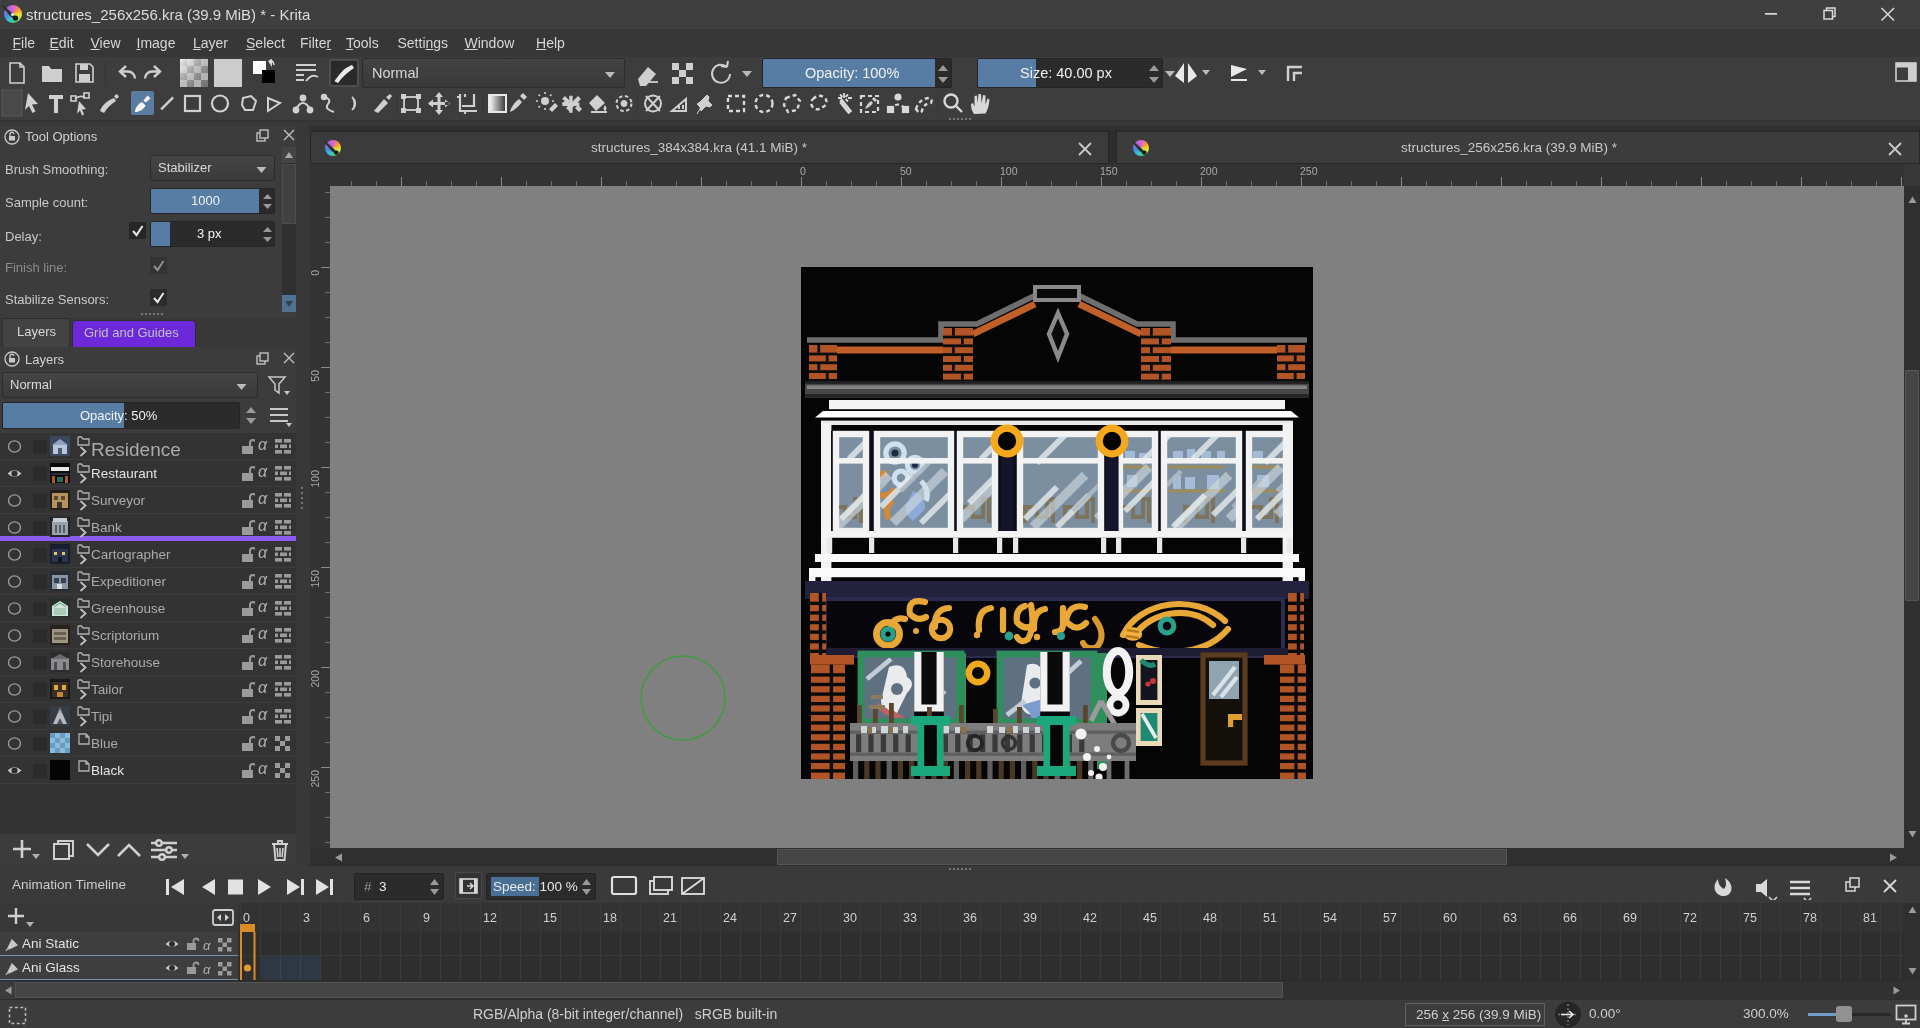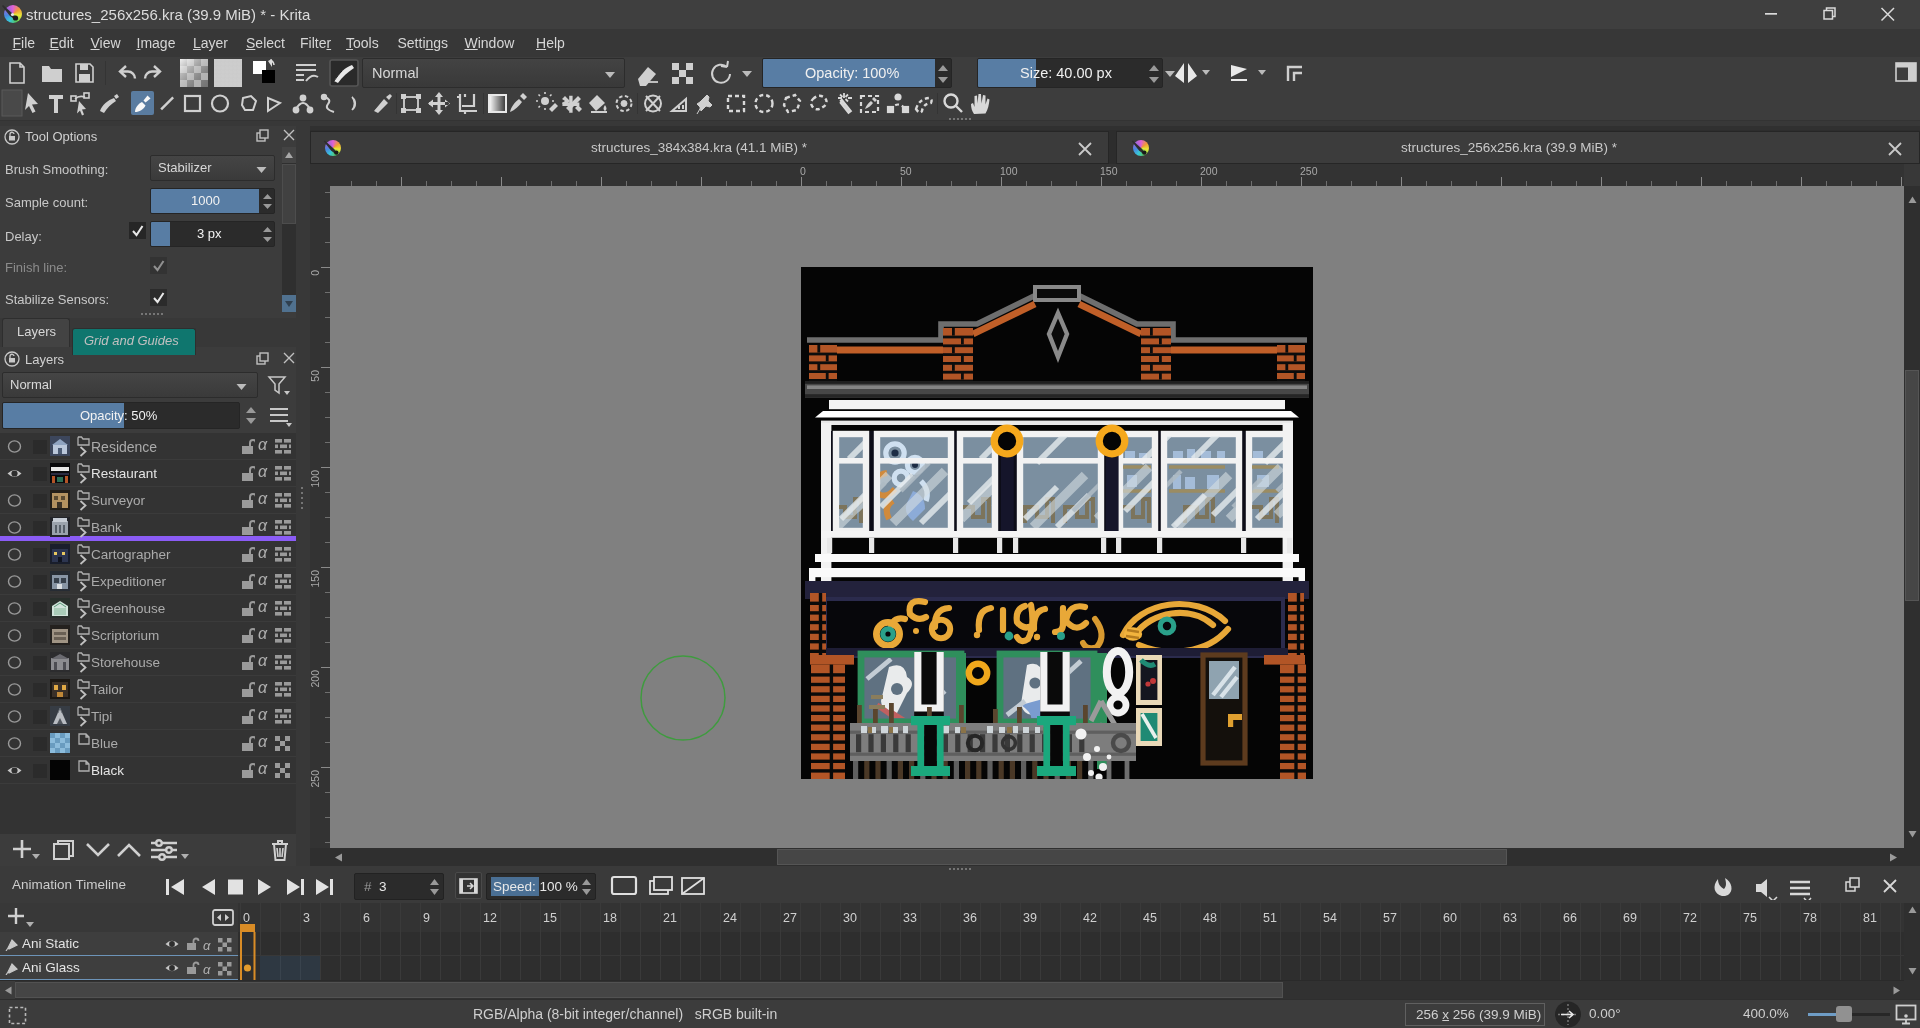--- a/index.html
+++ b/index.html
@@ -383,21 +383,21 @@
           <circle cx="14" cy="2" r="1"></circle>
           <circle cx="18" cy="2" r="1"></circle>
           <circle cx="22" cy="2" r="1"></circle>
         </g>
       </svg>
 
     <div class="abs" style="left:0;top:192px;width:296px;height:29px;background:#383838;">
       <div class="abs" style="left:2px;top:0;width:68px;height:29px;background:#434343;border:1px solid #2e2e2e;border-bottom:none;border-radius:3px 3px 0 0;">
           <span class="txt" style="left:14px;top:5px;color:#d8d8d8;">Layers</span>
         </div>
-      <div class="abs" style="left:72px;top:10px;width:124px;height:27px;background:#0f766e;border:1px solid #2e2e2e;border-bottom:none;border-radius:3px 3px 0 0;font-style:italic;">
+      <div class="abs" style="left:72px;top:2px;width:124px;height:27px;background:#6d28d9;border:1px solid #2e2e2e;border-bottom:none;border-radius:3px 3px 0 0;">
           <span class="txt" style="left:11px;top:4px;color:#c0c0c0;">Grid and Guides</span>
         </div>
     </div>
 
     <svg class="abs" style="left:4px;top:225px" width="16" height="16" viewBox="0 0 16 16" fill="none" stroke="#c8c8c8" stroke-width="1.3">
         <circle cx="8" cy="8" r="7"></circle>
         <rect x="5" y="7" width="6" height="4.5" fill="#c8c8c8" stroke="none"></rect>
         <path d="M6,7 v-1.5 a2,2 0 0 1 4,-0.5"></path>
       </svg>
     <span class="txt" style="left:25px;top:226px;color:#d0d0d0;">Layers</span>
@@ -444,21 +444,21 @@
             <rect x="3" y="8" width="14" height="10" fill="#b9c6da"></rect>
             <path d="M2,9 l8,-6 8,6 z" fill="#8fa3c0"></path>
             <rect x="8" y="12" width="4" height="6" fill="#4a5a74"></rect>
           </svg>
           <svg class="abs" style="left:77px;top:2px" width="13" height="11">
             <path d="M1,3 v7 h11 v-6 h-6 l-1.5,-2 h-3 z" fill="none" stroke="#b0b0b0" stroke-width="1.3"></path>
           </svg>
           <svg class="abs" style="left:79px;top:13px" width="8" height="11">
             <path d="M1.5,1 l5,4.5 -5,4.5" fill="none" stroke="#c0c0c0" stroke-width="1.8"></path>
           </svg>
-          <span class="txt" style="left:91px;top:6px;color:#ababab;font-size:14px;">Residence</span>
+          <span class="txt" style="left:91px;top:6px;color:#ababab;font-size:19px;">Residence</span>
           <svg class="abs" style="left:241px;top:5px" width="14" height="17">
             <rect x="1" y="8" width="11" height="8" fill="#9a9a9a"></rect>
             <path d="M9,8 v-3 a3,3 0 0 1 6,0" fill="none" stroke="#9a9a9a" stroke-width="2"></path>
           </svg>
           <span class="txt" style="left:258px;top:3px;color:#b0b0b0;font-size:16px;font-style:italic;">α</span>
           <svg class="abs" style="left:275px;top:6px" width="16" height="15">
             <g fill="#9a9a9a">
               <rect width="7" height="3.6"></rect>
               <rect x="9" width="7" height="3.6"></rect>
               <rect y="5.5" width="3" height="3.6"></rect>
@@ -1783,21 +1783,21 @@
       <span class="txt" style="left:473px;top:6px;font-size:14px;color:#cfcfcf;">RGB/Alpha (8-bit integer/channel)&nbsp;&nbsp;&nbsp;sRGB built-in</span>
       <div class="abs" style="left:1405px;top:3px;width:140px;height:23px;border:1px solid #606060;">
         <span class="txt" style="left:10px;top:3px;font-size:13.5px;color:#cfcfcf;">256 <u>x</u> 256 (39.9 MiB)</span>
       </div>
       <svg class="abs" style="left:1553px;top:0" width="30" height="29">
         <circle cx="15" cy="14.5" r="13" fill="#262626"></circle>
         <path d="M15,4 v21 M5,14.5 h20" stroke="#7a7a7a" stroke-width="1.4" stroke-dasharray="2 2"></path>
         <path d="M8,14.5 h11 m-3,-3.5 l4,3.5 -4,3.5" stroke="#e8e8e8" stroke-width="1.6" fill="none"></path>
       </svg>
       <span class="txt" style="left:1589px;top:6px;font-size:13.5px;color:#cfcfcf;">0.00°</span>
-      <span class="txt" style="left:1743px;top:6px;font-size:13.5px;color:#cfcfcf;">400.0%</span>
+      <span class="txt" style="left:1743px;top:6px;font-size:13.5px;color:#cfcfcf;">300.0%</span>
       <div class="abs" style="left:1808px;top:13px;width:82px;height:3px;background:#272727;"></div>
       <div class="abs" style="left:1808px;top:13px;width:34px;height:3px;background:#6f9dc6;"></div>
       <div class="abs" style="left:1836px;top:6px;width:16px;height:16px;background:#919191;border-radius:3px;"></div>
       <svg class="abs" style="left:1895px;top:4px" width="22" height="22">
         <rect x="1.5" y="1.5" width="19" height="14" fill="none" stroke="#cfcfcf" stroke-width="1.8"></rect>
         <circle cx="11" cy="12" r="1.8" fill="#cfcfcf"></circle>
         <path d="M7,19.5 h8 M11,16 v3.5" stroke="#cfcfcf" stroke-width="1.8"></path>
       </svg>
     </div>
 </div>

